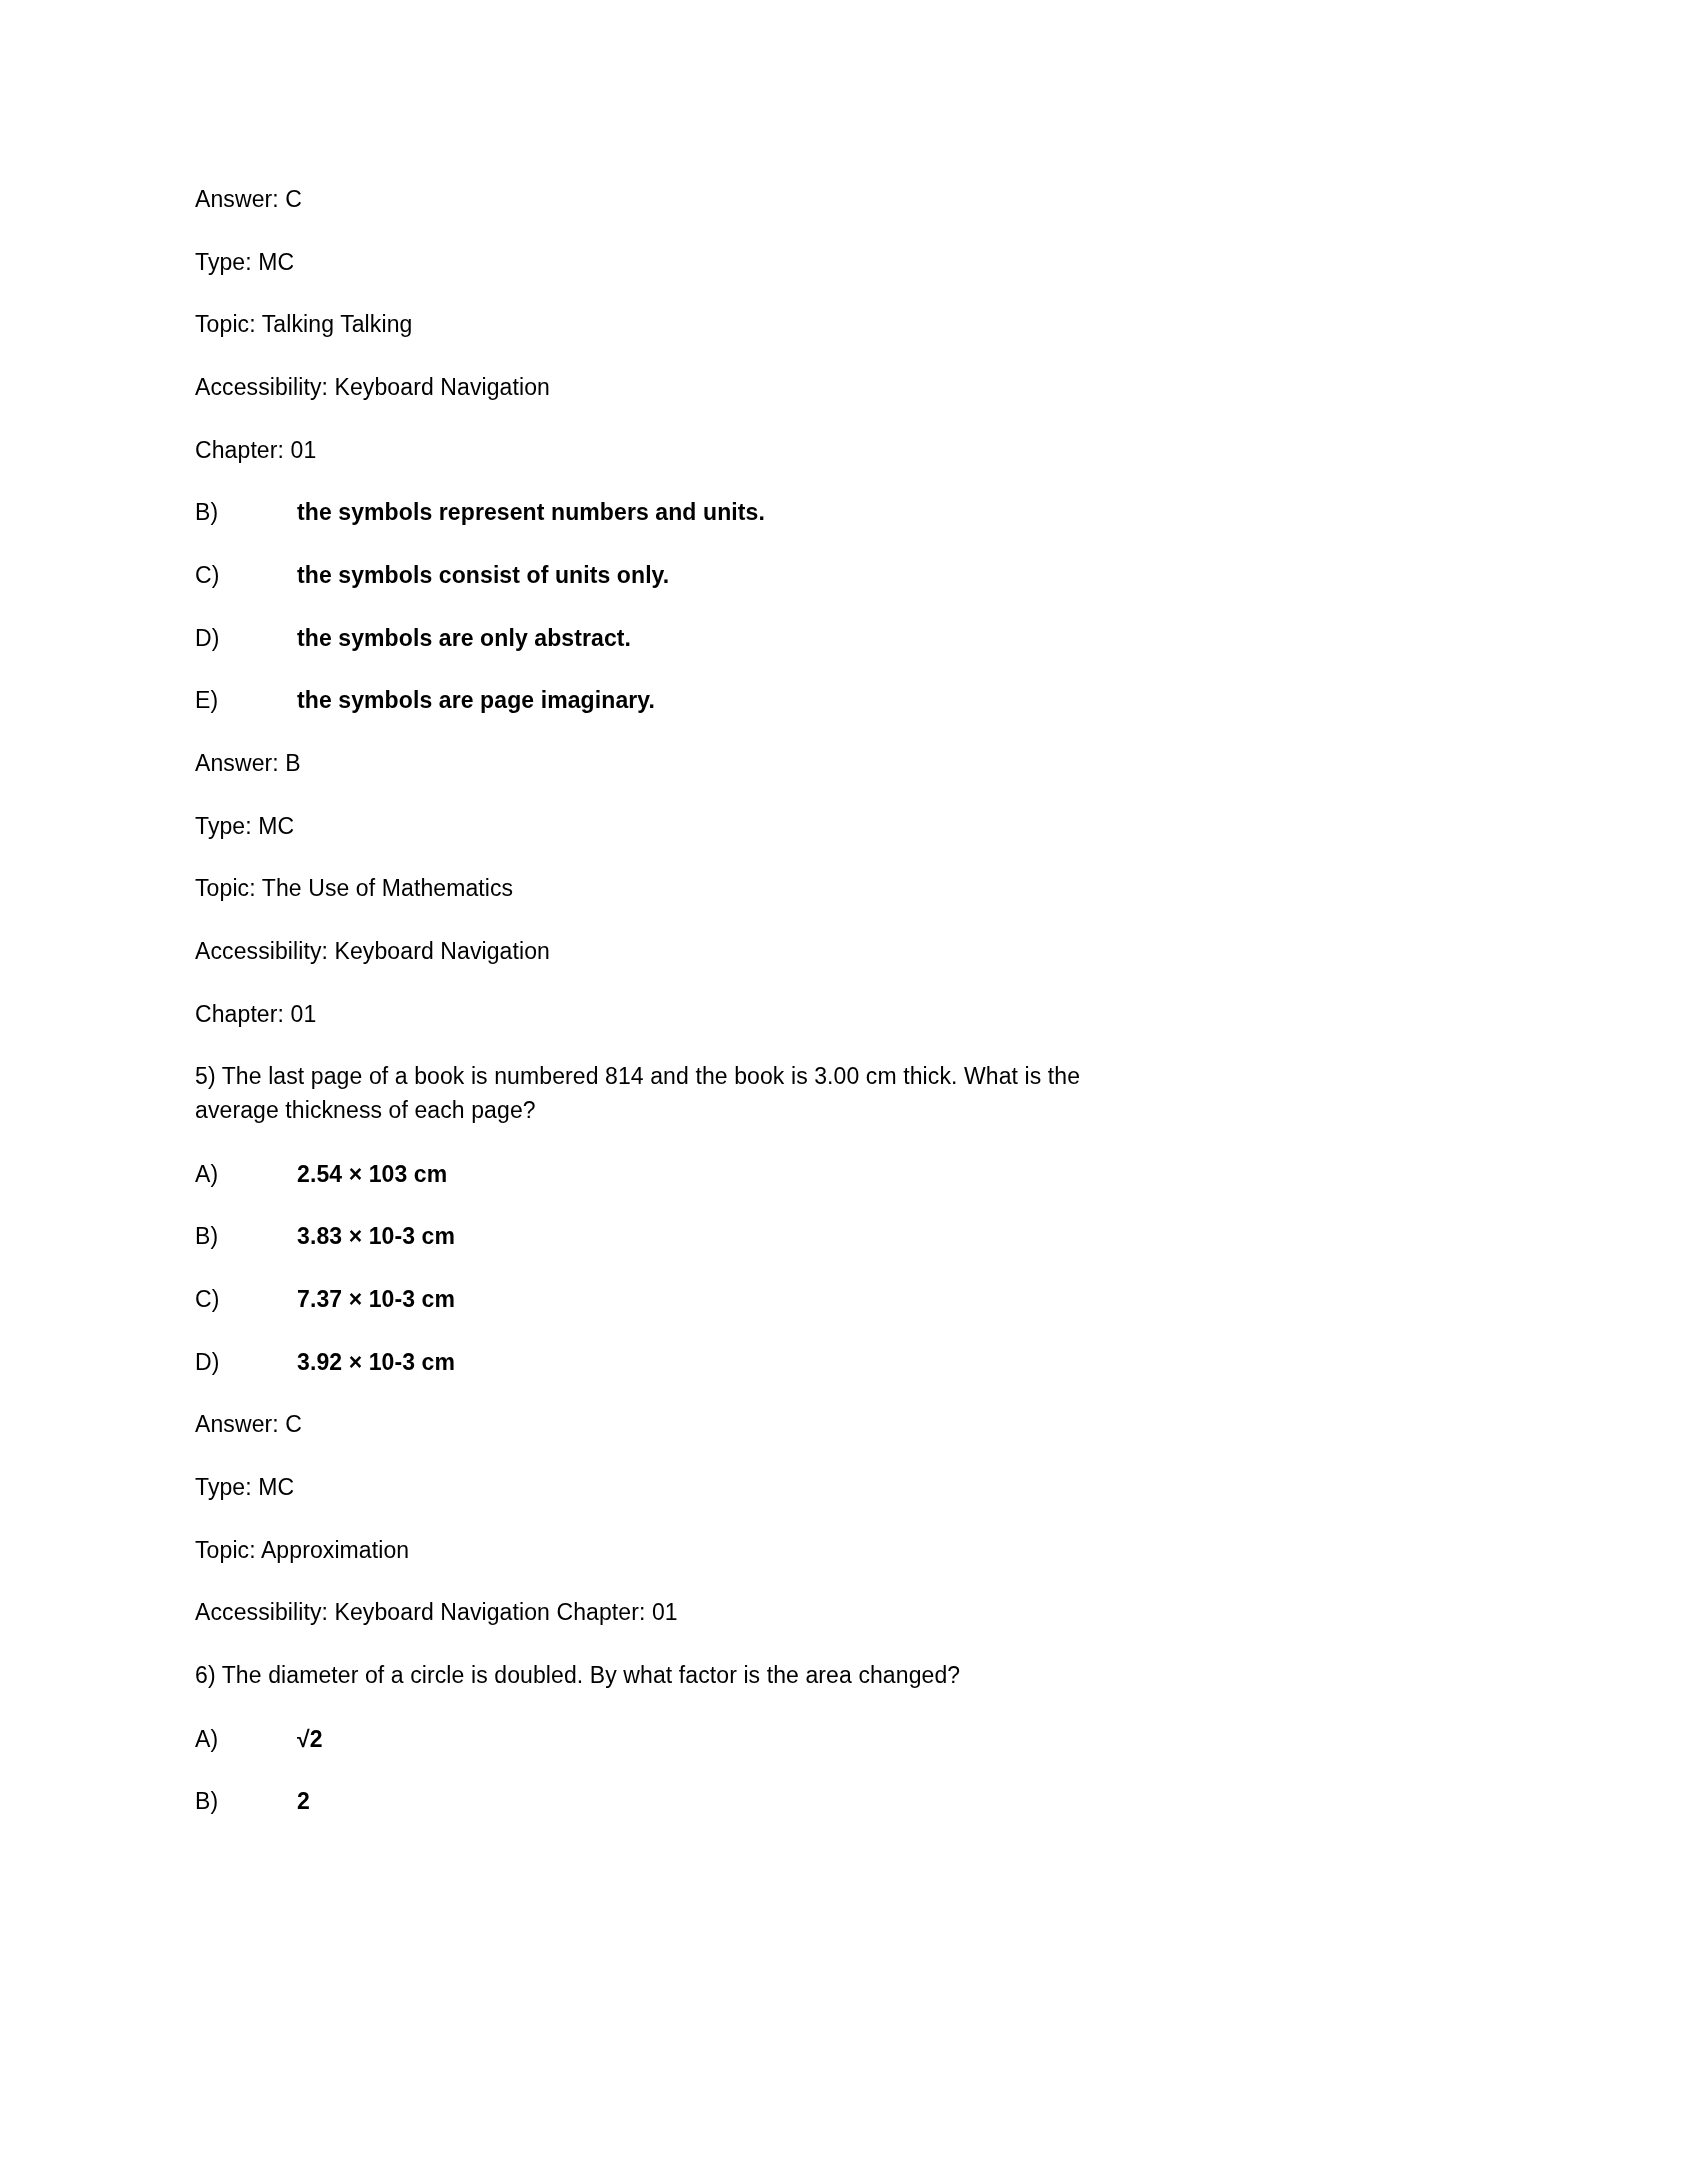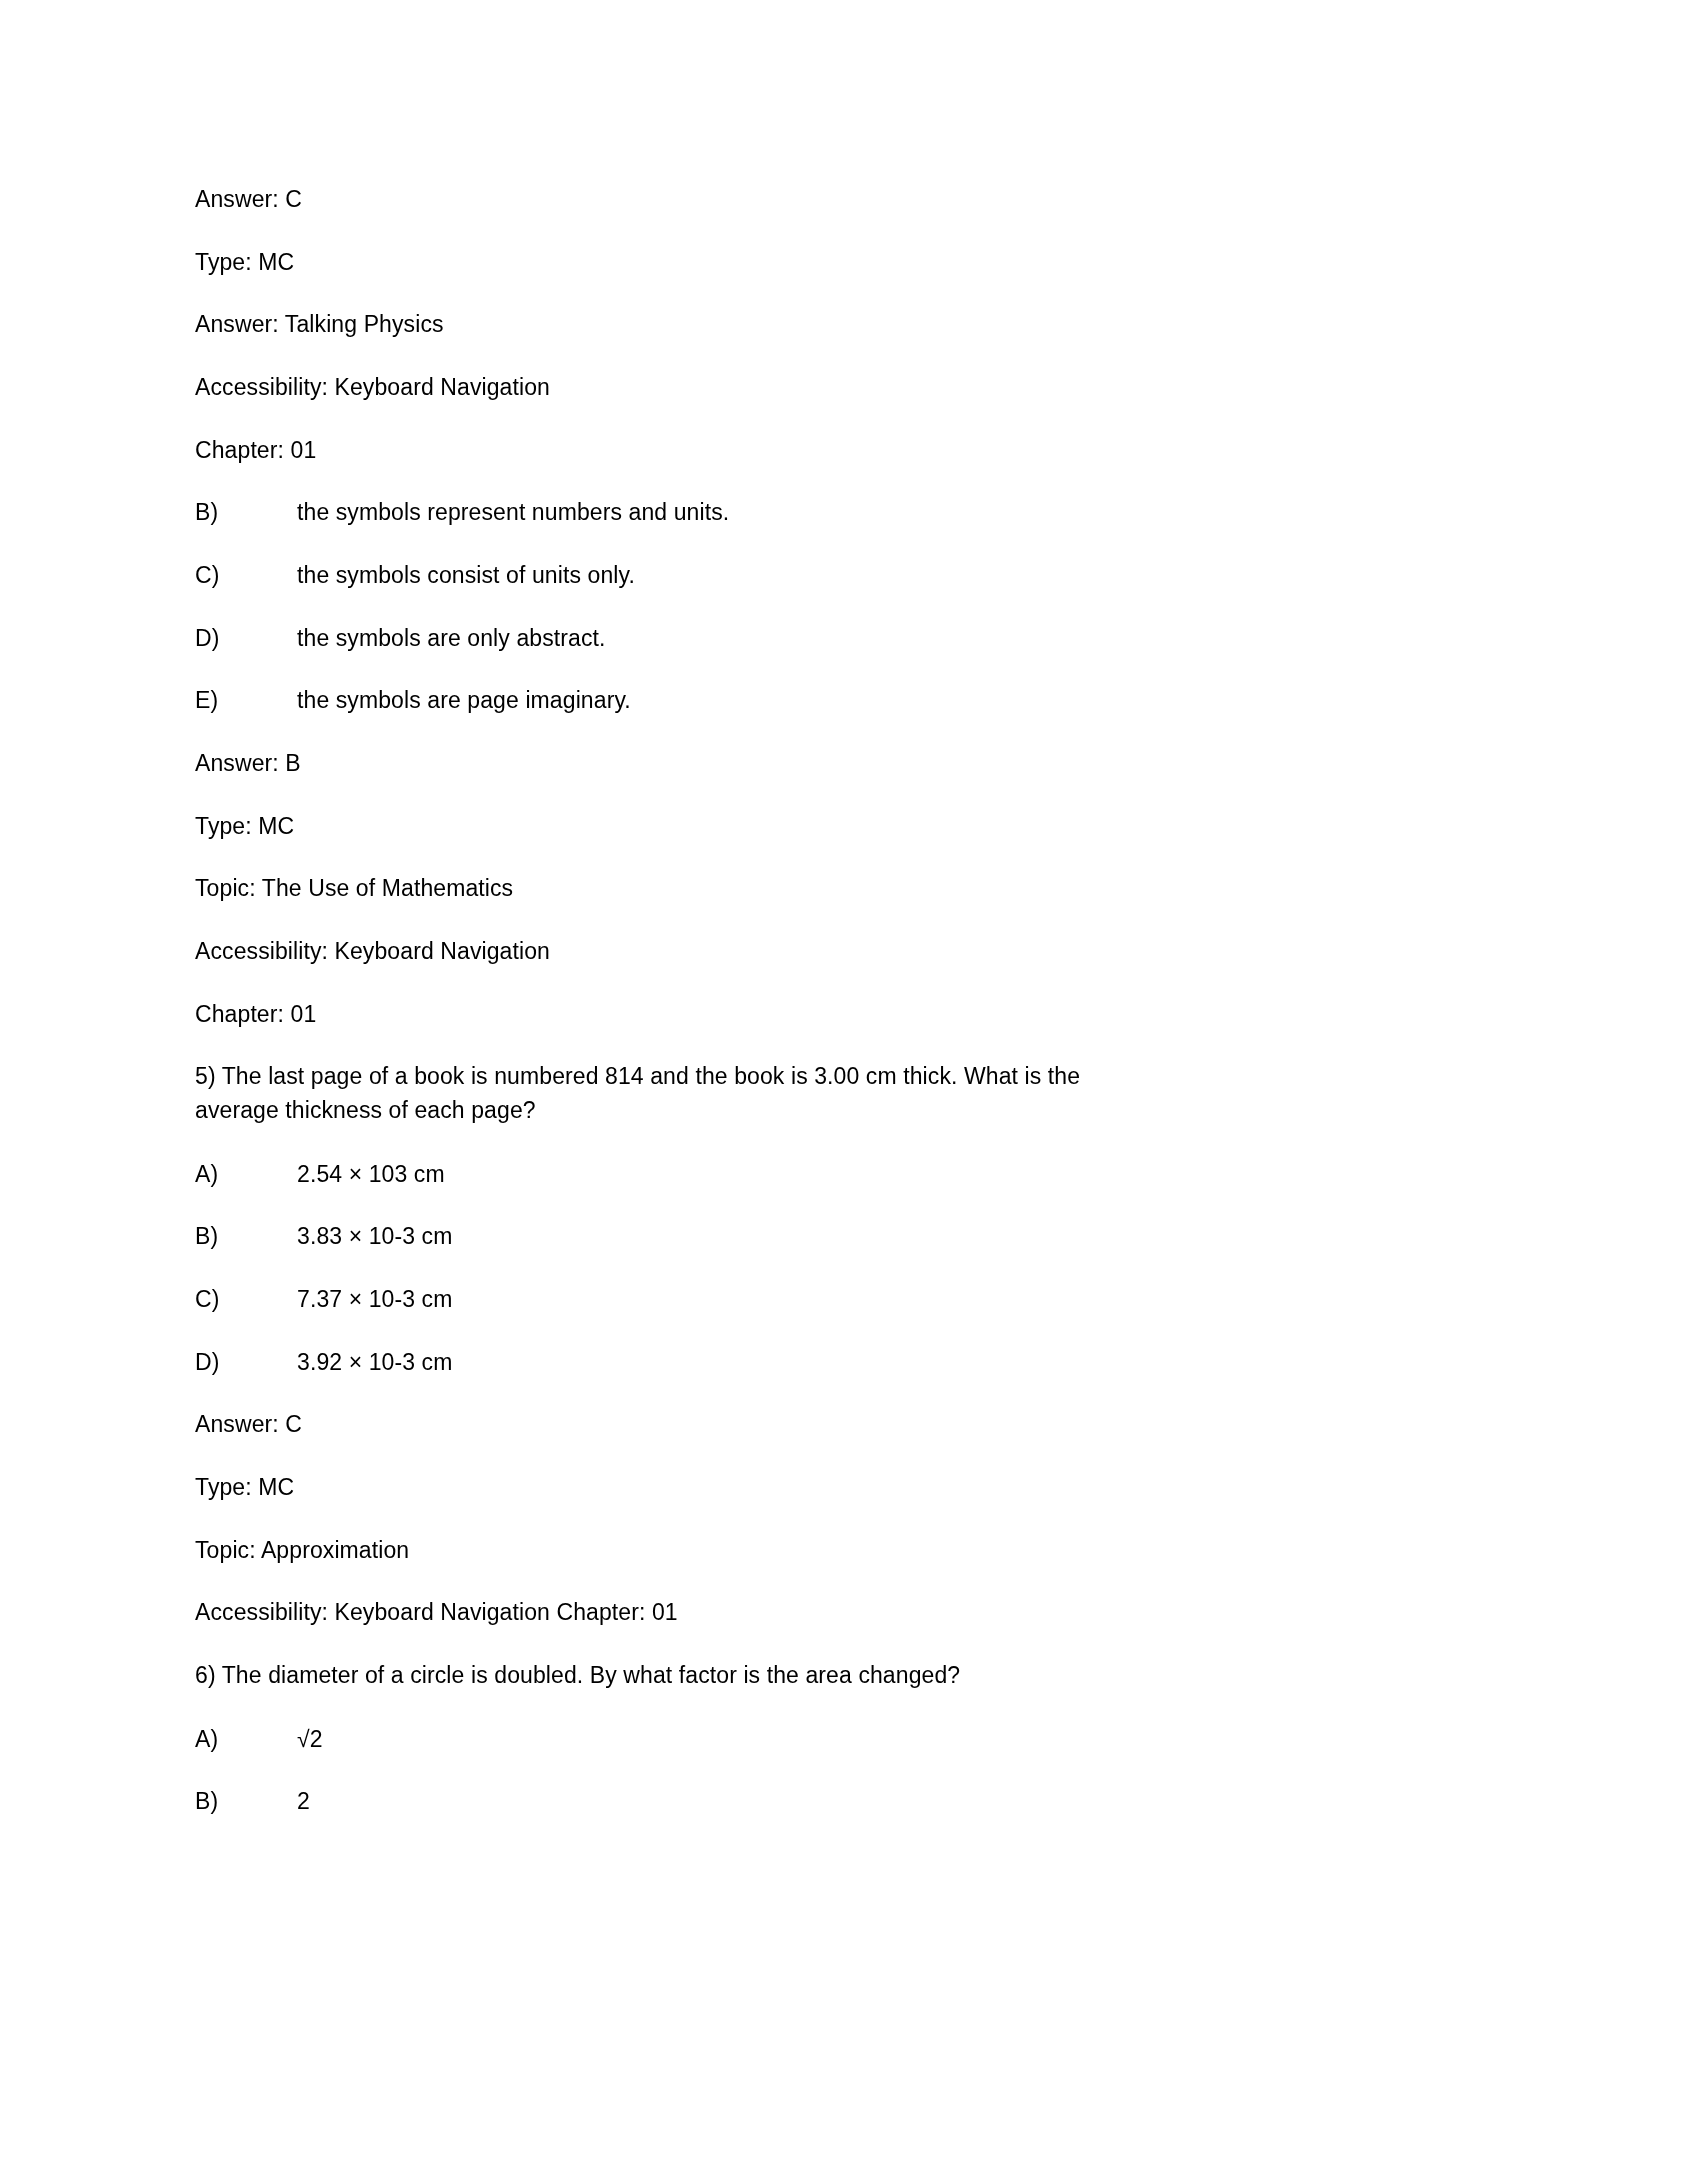--- a/index.html
+++ b/index.html
@@ -40,30 +40,31 @@
     line-height: 1.42;
     margin: 0 0 30px 0;
     letter-spacing: 0.1px;
   }
   .choice .lbl {
     width: 102px;
     flex: 0 0 102px;
   }
   .choice .txt {
     flex: 1 1 auto;
+    font-weight: bold;
   }
 </style>
 </head>
 <body>
 
 <div class="page">
 
   <div class="block">Answer:  C</div>
   <div class="block">Type: MC</div>
-  <div class="block">Answer:  Talking Physics</div>
+  <div class="block">Topic:  Talking Talking</div>
   <div class="block">Accessibility:  Keyboard Navigation</div>
   <div class="block">Chapter:  01</div>
 
 
   <div class="choice">
     <span class="lbl">B)</span>
     <span class="txt">the symbols represent numbers and units.</span>
   </div>
   <div class="choice">
     <span class="lbl">C)</span>

